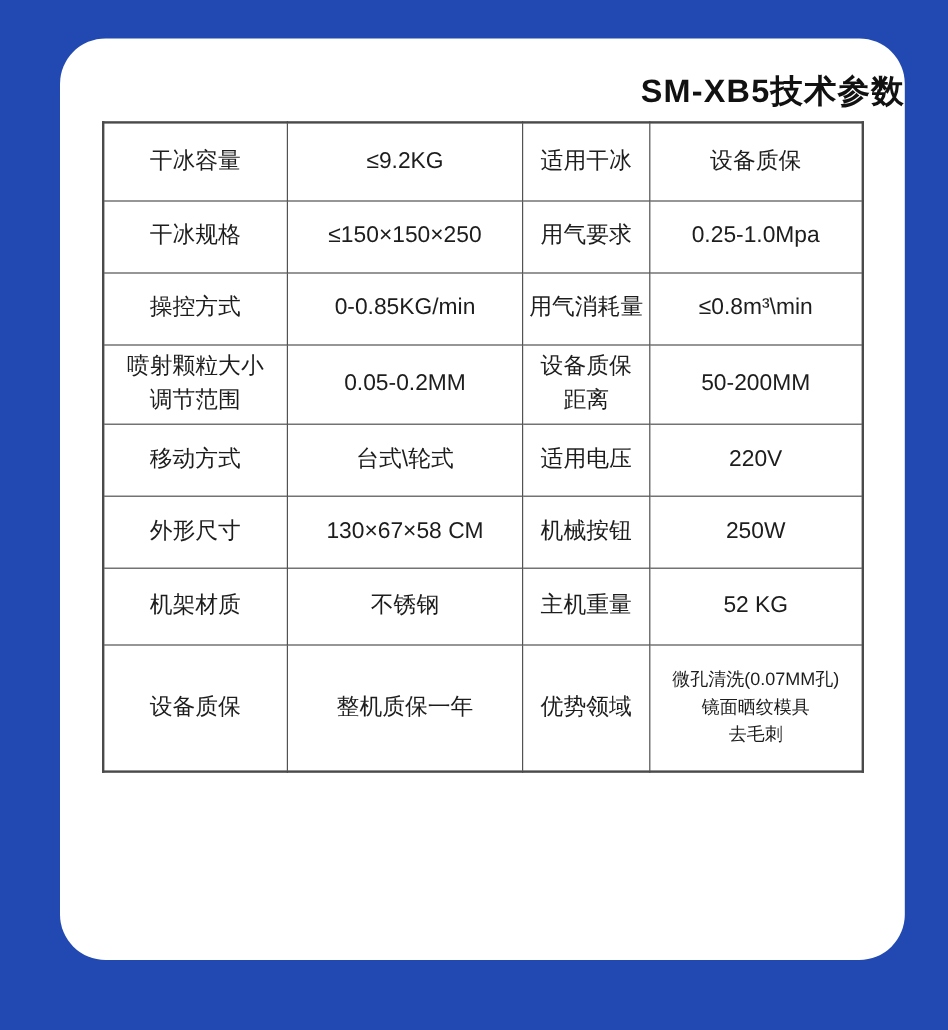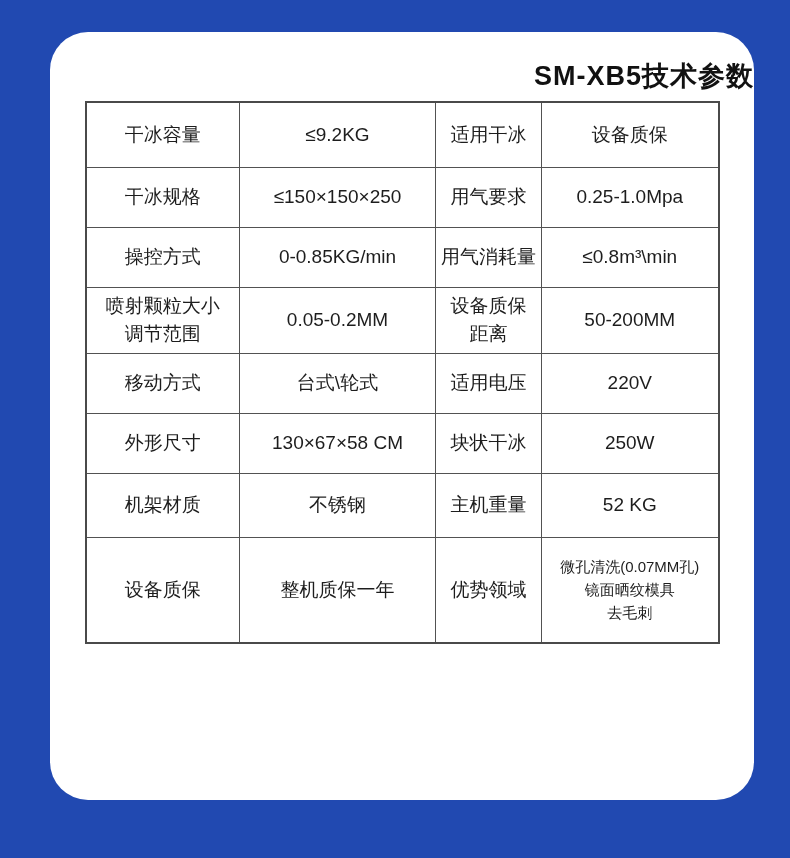--- a/index.html
+++ b/index.html
@@ -99,21 +99,21 @@
       </tr>
       <tr style="height:60px">
         <td>移动方式</td>
         <td>台式\轮式</td>
         <td>适用电压</td>
         <td>220V</td>
       </tr>
       <tr style="height:60px">
         <td>外形尺寸</td>
         <td>130×67×58 CM</td>
-        <td>块状干冰</td>
+        <td>机械按钮</td>
         <td>250W</td>
       </tr>
       <tr style="height:64px">
         <td>机架材质</td>
         <td>不锈钢</td>
         <td>主机重量</td>
         <td>52 KG</td>
       </tr>
       <tr style="height:106px">
         <td>设备质保</td>

